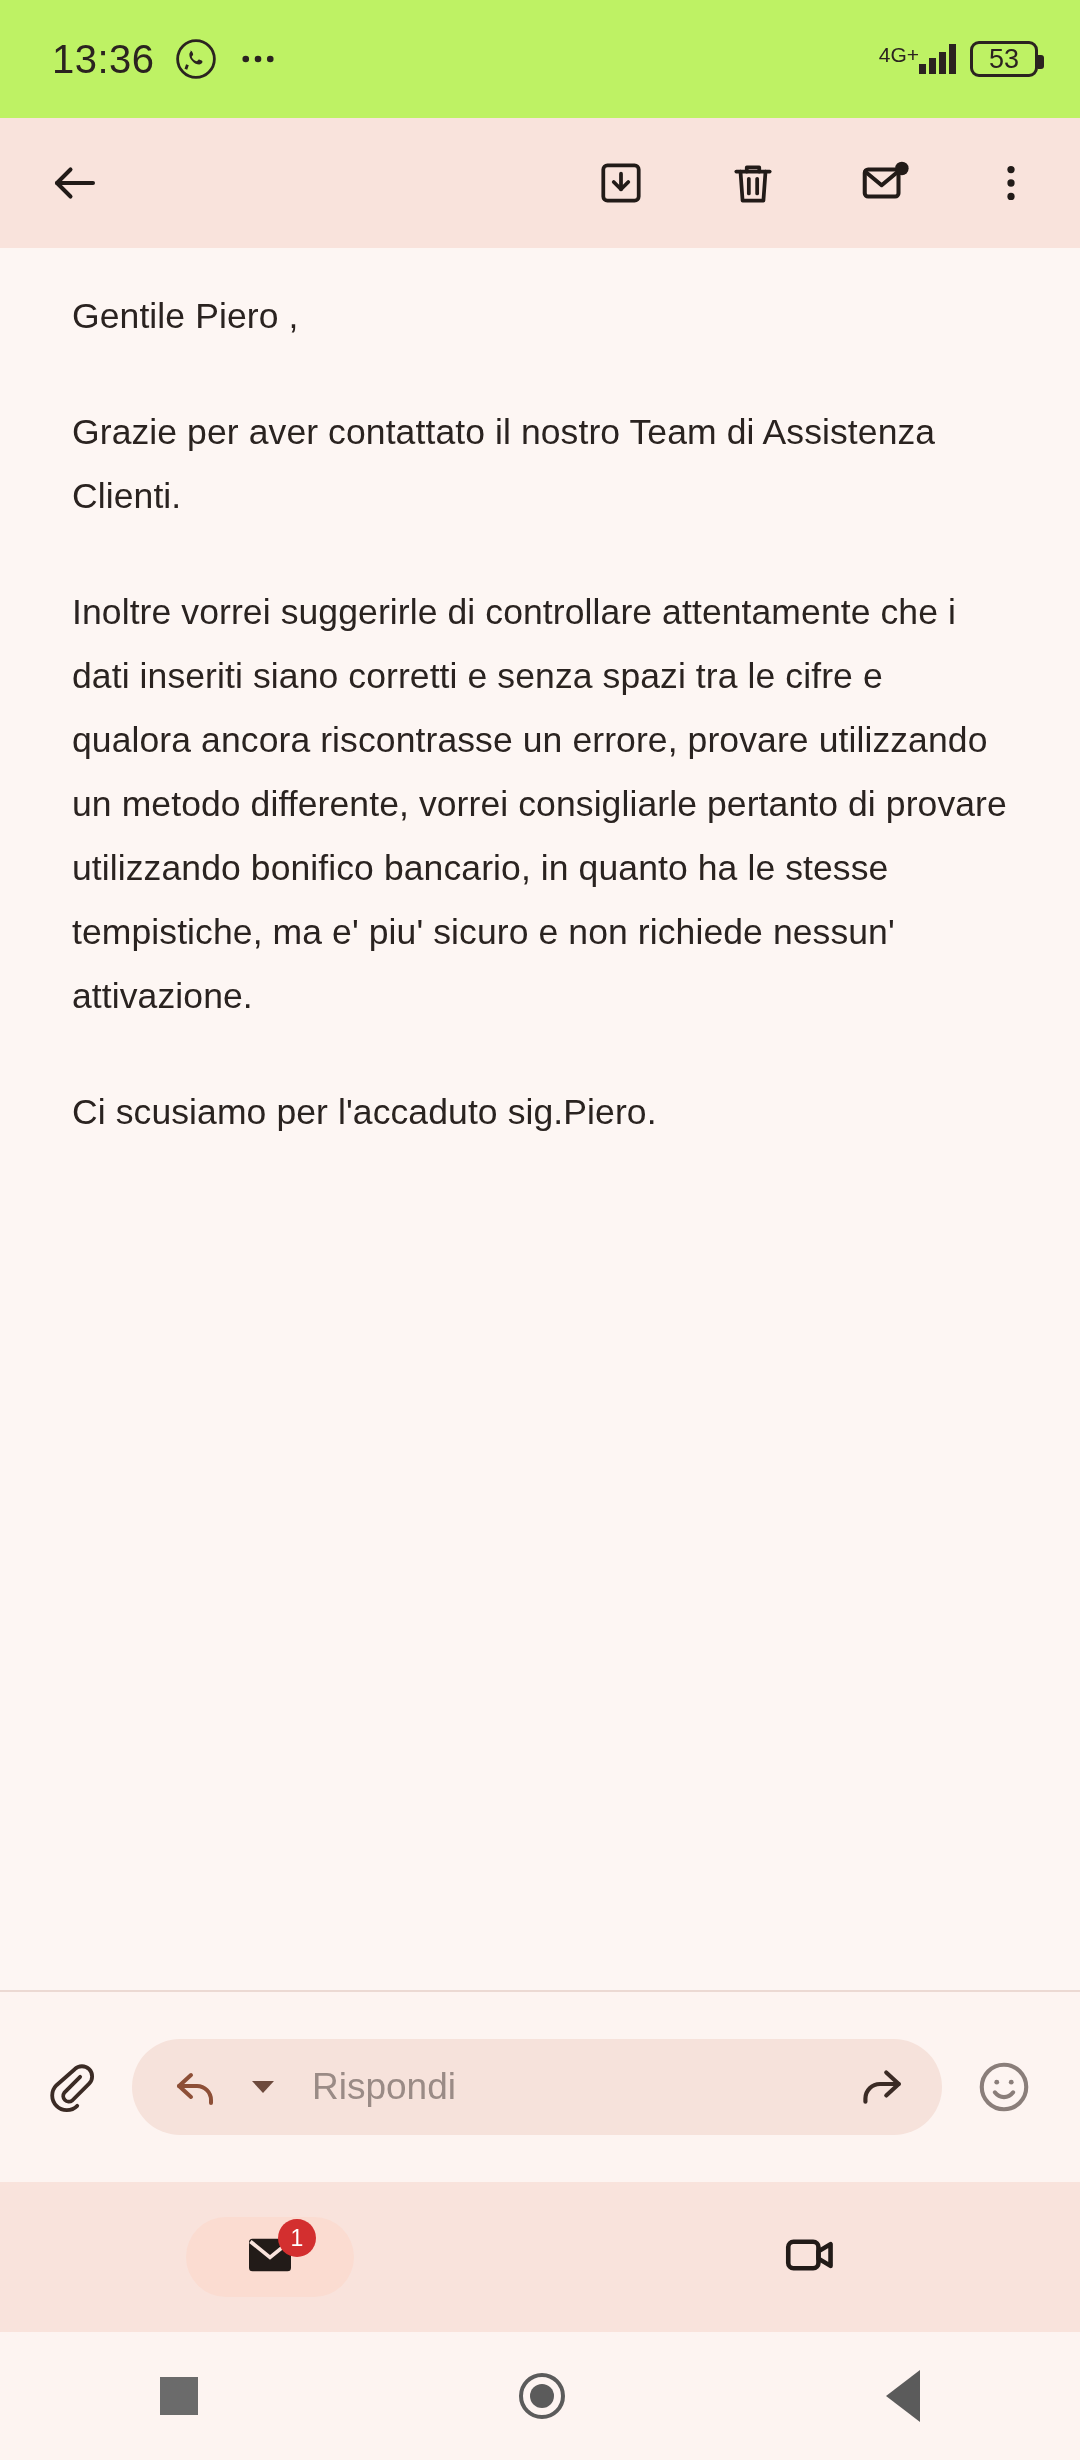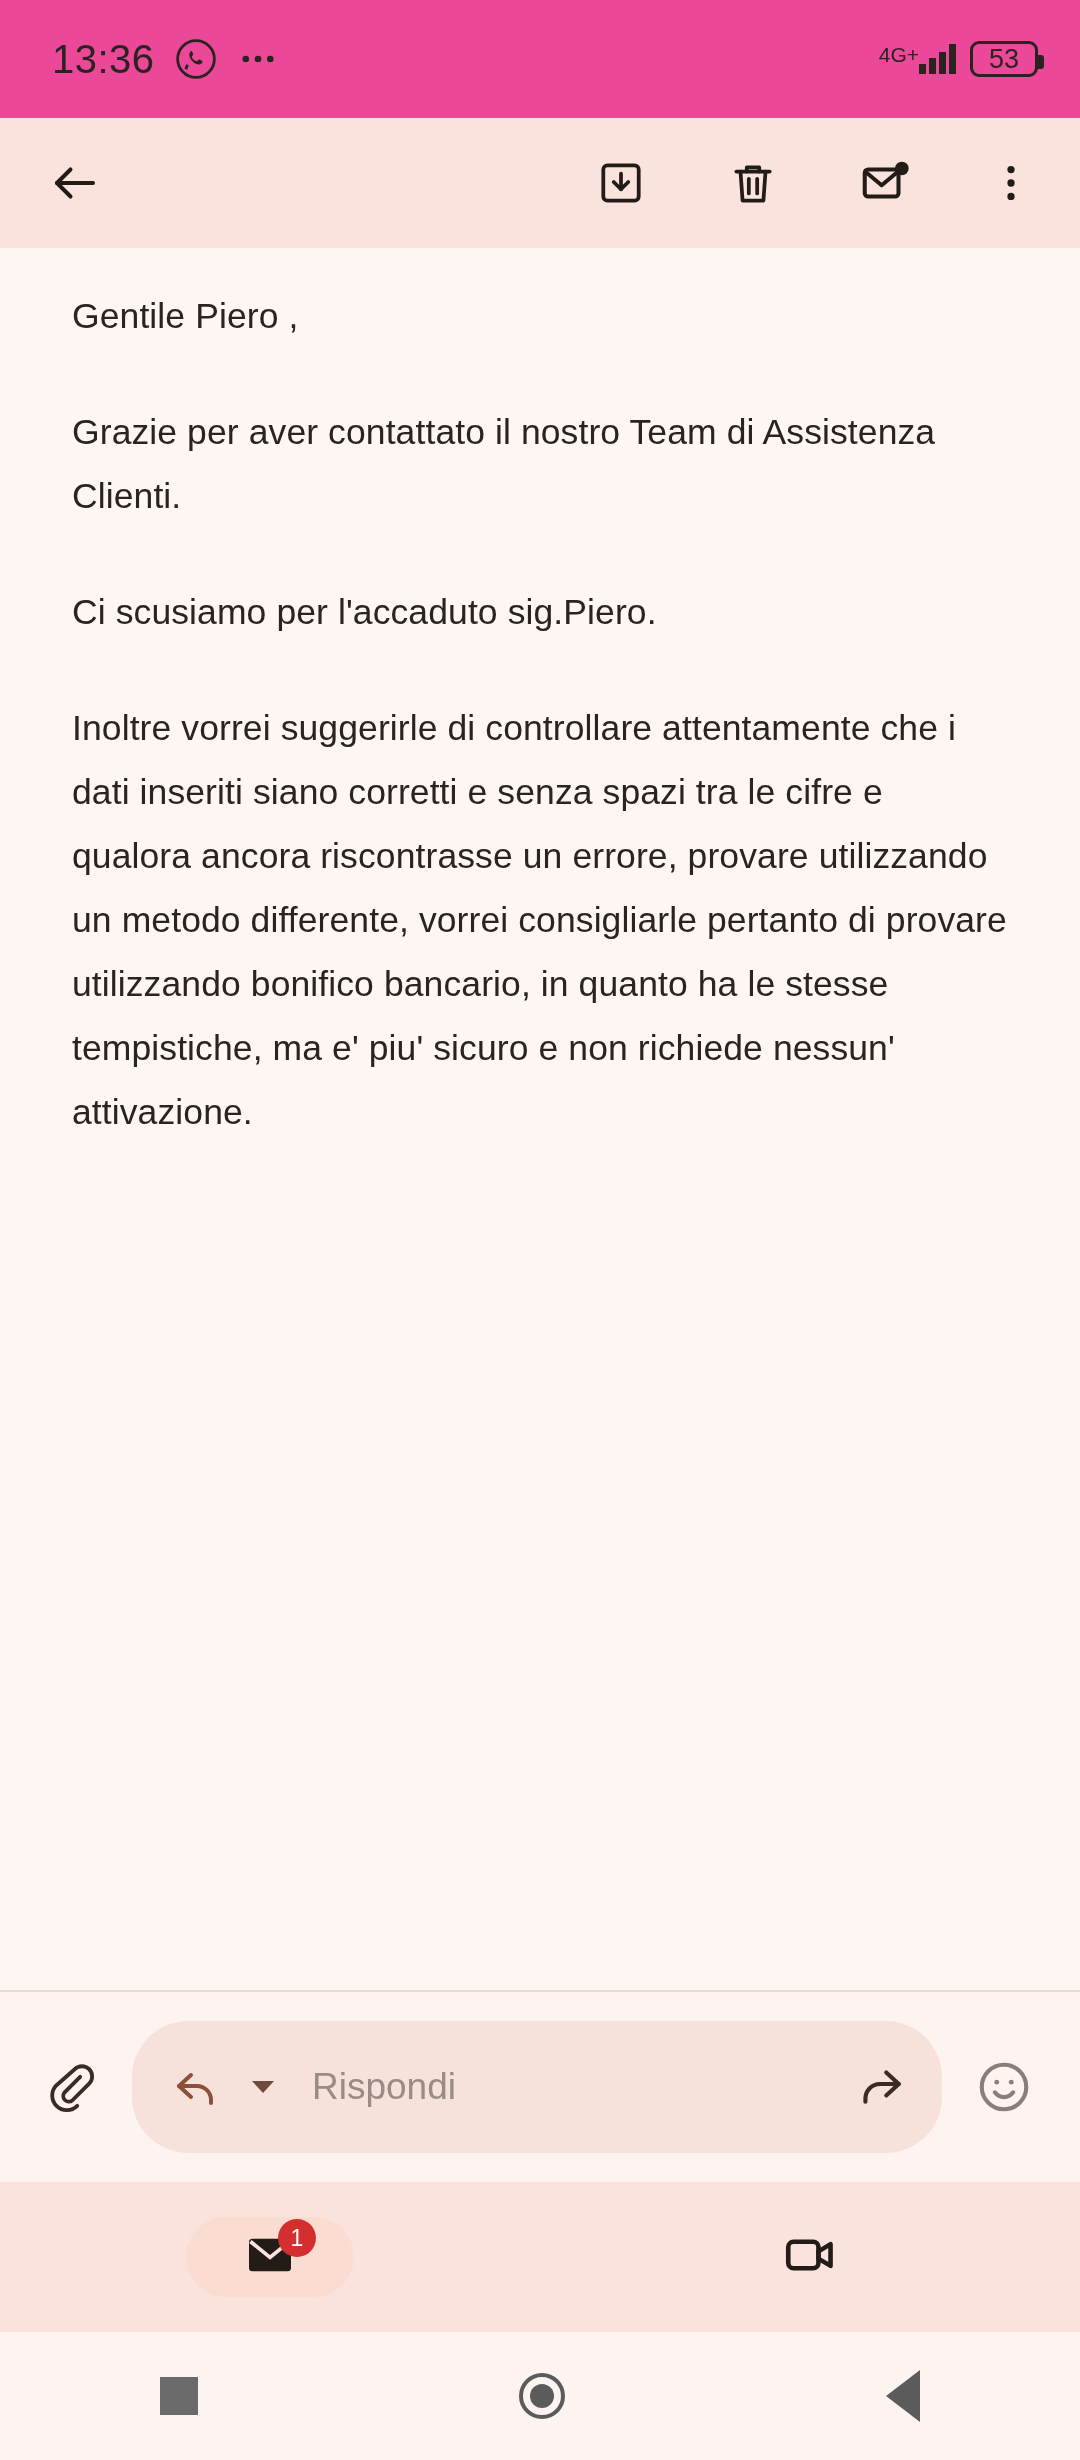--- a/index.html
+++ b/index.html
@@ -15,21 +15,21 @@
     width: 1080px;
     height: 2460px;
     background: #fdf4f1;
     display: flex;
     flex-direction: column;
   }
 
   
   .status-bar {
     height: 118px;
-    background: #ec4899;
+    background: #bef264;
     display: flex;
     align-items: center;
     justify-content: space-between;
     padding: 0 42px 0 52px;
     flex: 0 0 auto;
   }
   .status-left {
     display: flex;
     align-items: center;
     gap: 20px;
@@ -108,21 +108,21 @@
     background: #fdf4f1;
     display: flex;
     align-items: center;
     padding: 0 40px 0 34px;
     gap: 26px;
     flex: 0 0 auto;
   }
   .clip-btn { width: 72px; height: 72px; display:flex; align-items:center; justify-content:center; }
   .reply-field {
     flex: 1 1 auto;
-    height: 132px;
+    height: 96px;
     background: #f6e2db;
     border-radius: 56px;
     display: flex;
     align-items: center;
     padding: 0 34px 0 38px;
     gap: 14px;
   }
   .reply-arrow { display:flex; align-items:center; }
   .caret {
     width: 0; height: 0;
@@ -265,22 +265,22 @@
         <circle cx="12" cy="5" r="1.9" fill="#221b18"></circle>
         <circle cx="12" cy="12" r="1.9" fill="#221b18"></circle>
         <circle cx="12" cy="19" r="1.9" fill="#221b18"></circle>
       </svg>
     </span>
   </div>
 
   <div class="body">
     <p class="para">Gentile Piero ,</p>
     <p class="para">Grazie per aver contattato il nostro Team di Assistenza Clienti.</p>
+    <p class="para">Inoltre vorrei suggerirle di controllare attentamente che i dati inseriti siano corretti e senza spazi tra le cifre e qualora ancora riscontrasse un errore, provare utilizzando un metodo differente, vorrei consigliarle pertanto di provare utilizzando bonifico bancario, in quanto ha le stesse tempistiche, ma e' piu' sicuro e non richiede nessun' attivazione.</p>
     <p class="para">Ci scusiamo per l'accaduto  sig.Piero.</p>
-    <p class="para">Inoltre vorrei suggerirle di controllare attentamente che i dati inseriti siano corretti e senza spazi tra le cifre e qualora ancora riscontrasse un errore, provare utilizzando un metodo differente, vorrei consigliarle pertanto di provare utilizzando bonifico bancario, in quanto ha le stesse tempistiche, ma e' piu' sicuro e non richiede nessun' attivazione.</p>
   </div>
 
   <div class="reply-divider"></div>
 
   <div class="reply-bar">
     <span class="clip-btn">
       <svg width="54" height="54" viewBox="0 0 24 24" fill="none" stroke="#3b2b25" stroke-width="1.7" stroke-linecap="round" stroke-linejoin="round">
         <path d="M16.5 7.5l-7 7a2.5 2.5 0 0 0 3.5 3.5l7.5-7.5a4.5 4.5 0 0 0-6.4-6.4L6 11.2a6.5 6.5 0 0 0 9.2 9.2"></path>
       </svg>
     </span>

